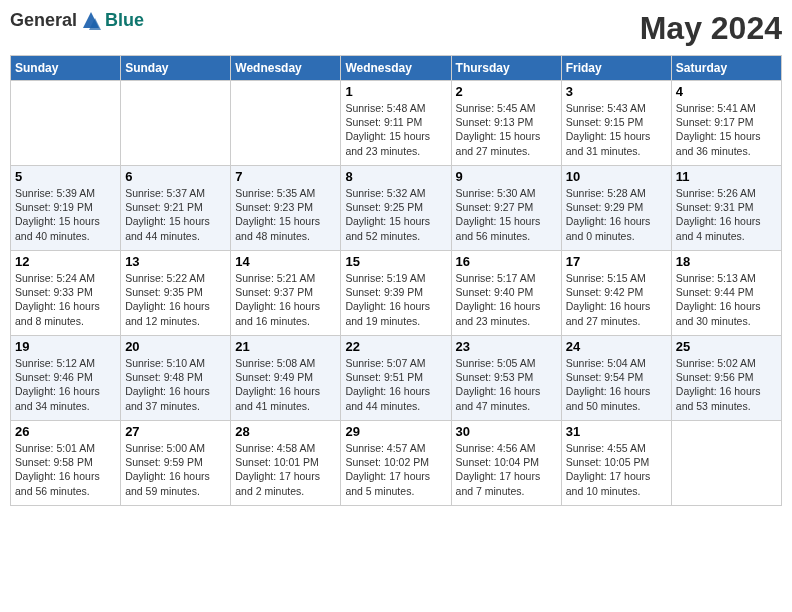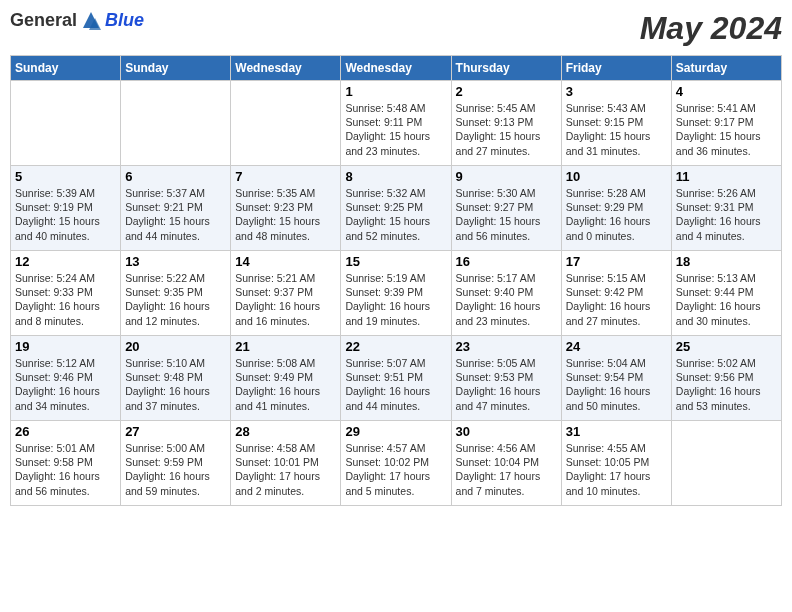--- a/index.html
+++ b/index.html
@@ -21,31 +21,29 @@
       align-items: flex-start;
     }
     .logo-text-general {
       font-size: 18px;
       font-weight: bold;
       color: #333;
     }
     .logo-text-blue {
       font-size: 18px;
       font-weight: bold;
-      color: #1d4ed8;
-      font-style: italic;
+      color: #0f766e;
     }
     .logo-icon {
       width: 24px;
       height: 24px;
       margin: 0 2px;
     }
     .title-area {
       text-align: center;
-      font-style: italic;
     }
     .month-title {
       font-size: 32px;
       font-weight: bold;
       color: #333;
     }
     .location-title {
       font-size: 16px;
       color: #333;
     }

